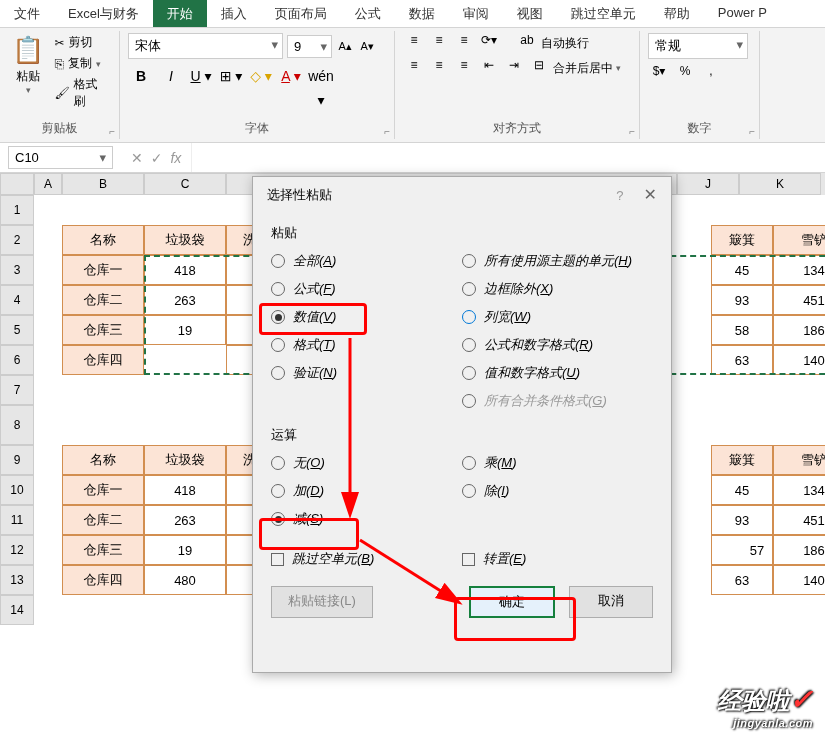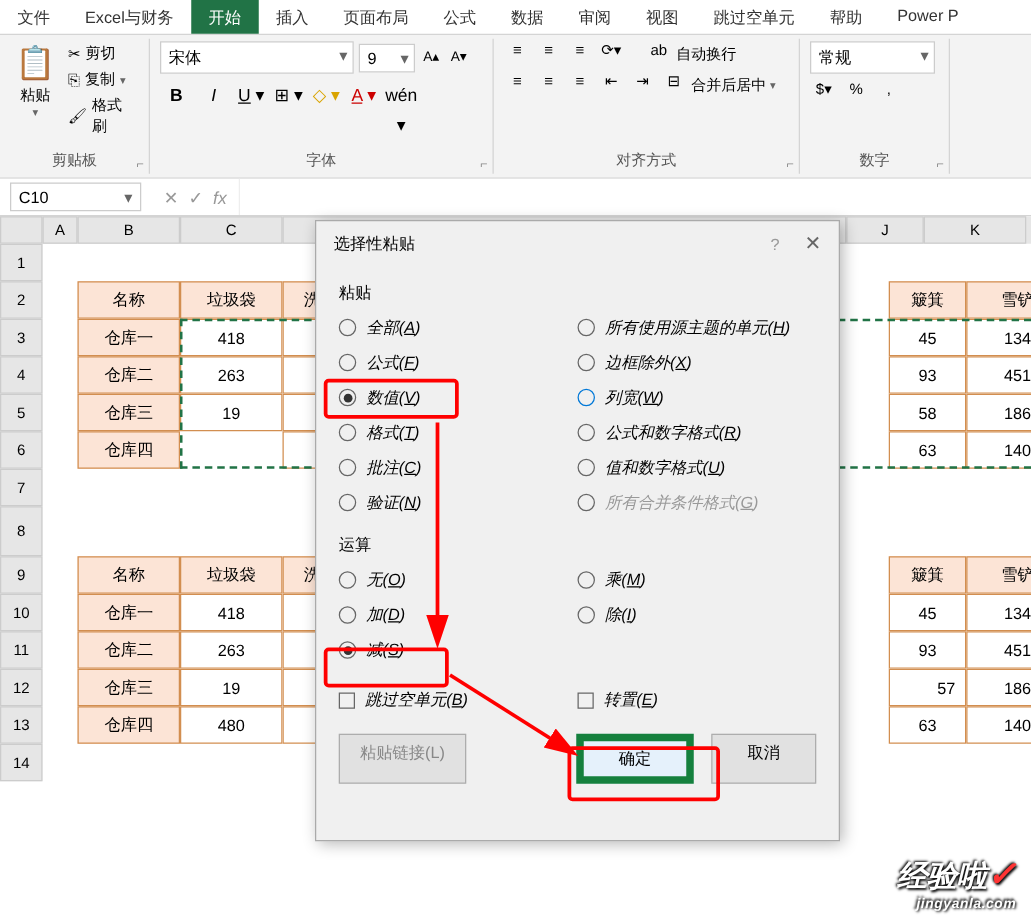--- a/index.html
+++ b/index.html
@@ -60,21 +60,21 @@
 .dlg-col { flex: 1; display: flex; flex-direction: column; gap: 10px; }
 .radio-item { display: flex; align-items: center; gap: 8px; font-size: 13px; }
 .radio-item.disabled { color: #999; }
 .radio { width: 14px; height: 14px; border: 1px solid #666; border-radius: 50%; display: flex; align-items: center; justify-content: center; }
 .radio.checked::after { content: ""; width: 7px; height: 7px; background: #333; border-radius: 50%; }
 .radio.blue { border-color: #0078d7; }
 .chk-item { display: flex; align-items: center; gap: 8px; font-size: 13px; }
 .chk { width: 13px; height: 13px; border: 1px solid #666; }
 .dlg-btns { display: flex; gap: 14px; justify-content: flex-end; padding: 12px 18px; }
 .dlg-btn { padding: 5px 28px; border: 1px solid #adadad; background: #e1e1e1; font-size: 13px; cursor: pointer; }
-.dlg-btn.primary { border: 6px solid #15803d; background: #e5f1fb; margin-left: 48px; }
+.dlg-btn.primary { border: 2px solid #15803d; background: #e5f1fb; margin-left: 48px; }
 .dlg-link-btn { padding: 5px 16px; border: 1px solid #adadad; background: #e1e1e1; font-size: 13px; color: #888; }
 
 .red-box { position: absolute; border: 3px solid #ff0000; border-radius: 4px; pointer-events: none; z-index: 200; }
 .red-arrow { position: absolute; z-index: 199; pointer-events: none; }
 
 .watermark { position: absolute; bottom: 8px; right: 12px; z-index: 300; color: #fff; font-weight: bold; font-style: italic; text-shadow: 1px 1px 2px #000, -1px -1px 2px #000; }
 .watermark .main { font-size: 24px; }
 .watermark .check { color: #ff3333; font-size: 28px; }
 .watermark .sub { font-size: 11px; display: block; text-align: right; letter-spacing: 0.5px; }
 .u { text-decoration: underline; }
@@ -295,24 +295,20 @@
           <div class="radio-item">
             <span class="radio checked"></span>
             <span>数值(<span class="u">V</span>)</span>
           </div>
           <div class="radio-item">
             <span class="radio"></span>
             <span>格式(<span class="u">T</span>)</span>
           </div>
           <div class="radio-item">
             <span class="radio"></span>
-            <span>批注(<span class="u">C</span>)</span>
-          </div>
-          <div class="radio-item">
-            <span class="radio"></span>
             <span>验证(<span class="u">N</span>)</span>
           </div>
         </div>
       <div class="dlg-col" id="paste-right">
           <div class="radio-item">
             <span class="radio"></span>
             <span>所有使用源主题的单元(<span class="u">H</span>)</span>
           </div>
           <div class="radio-item">
             <span class="radio"></span>

